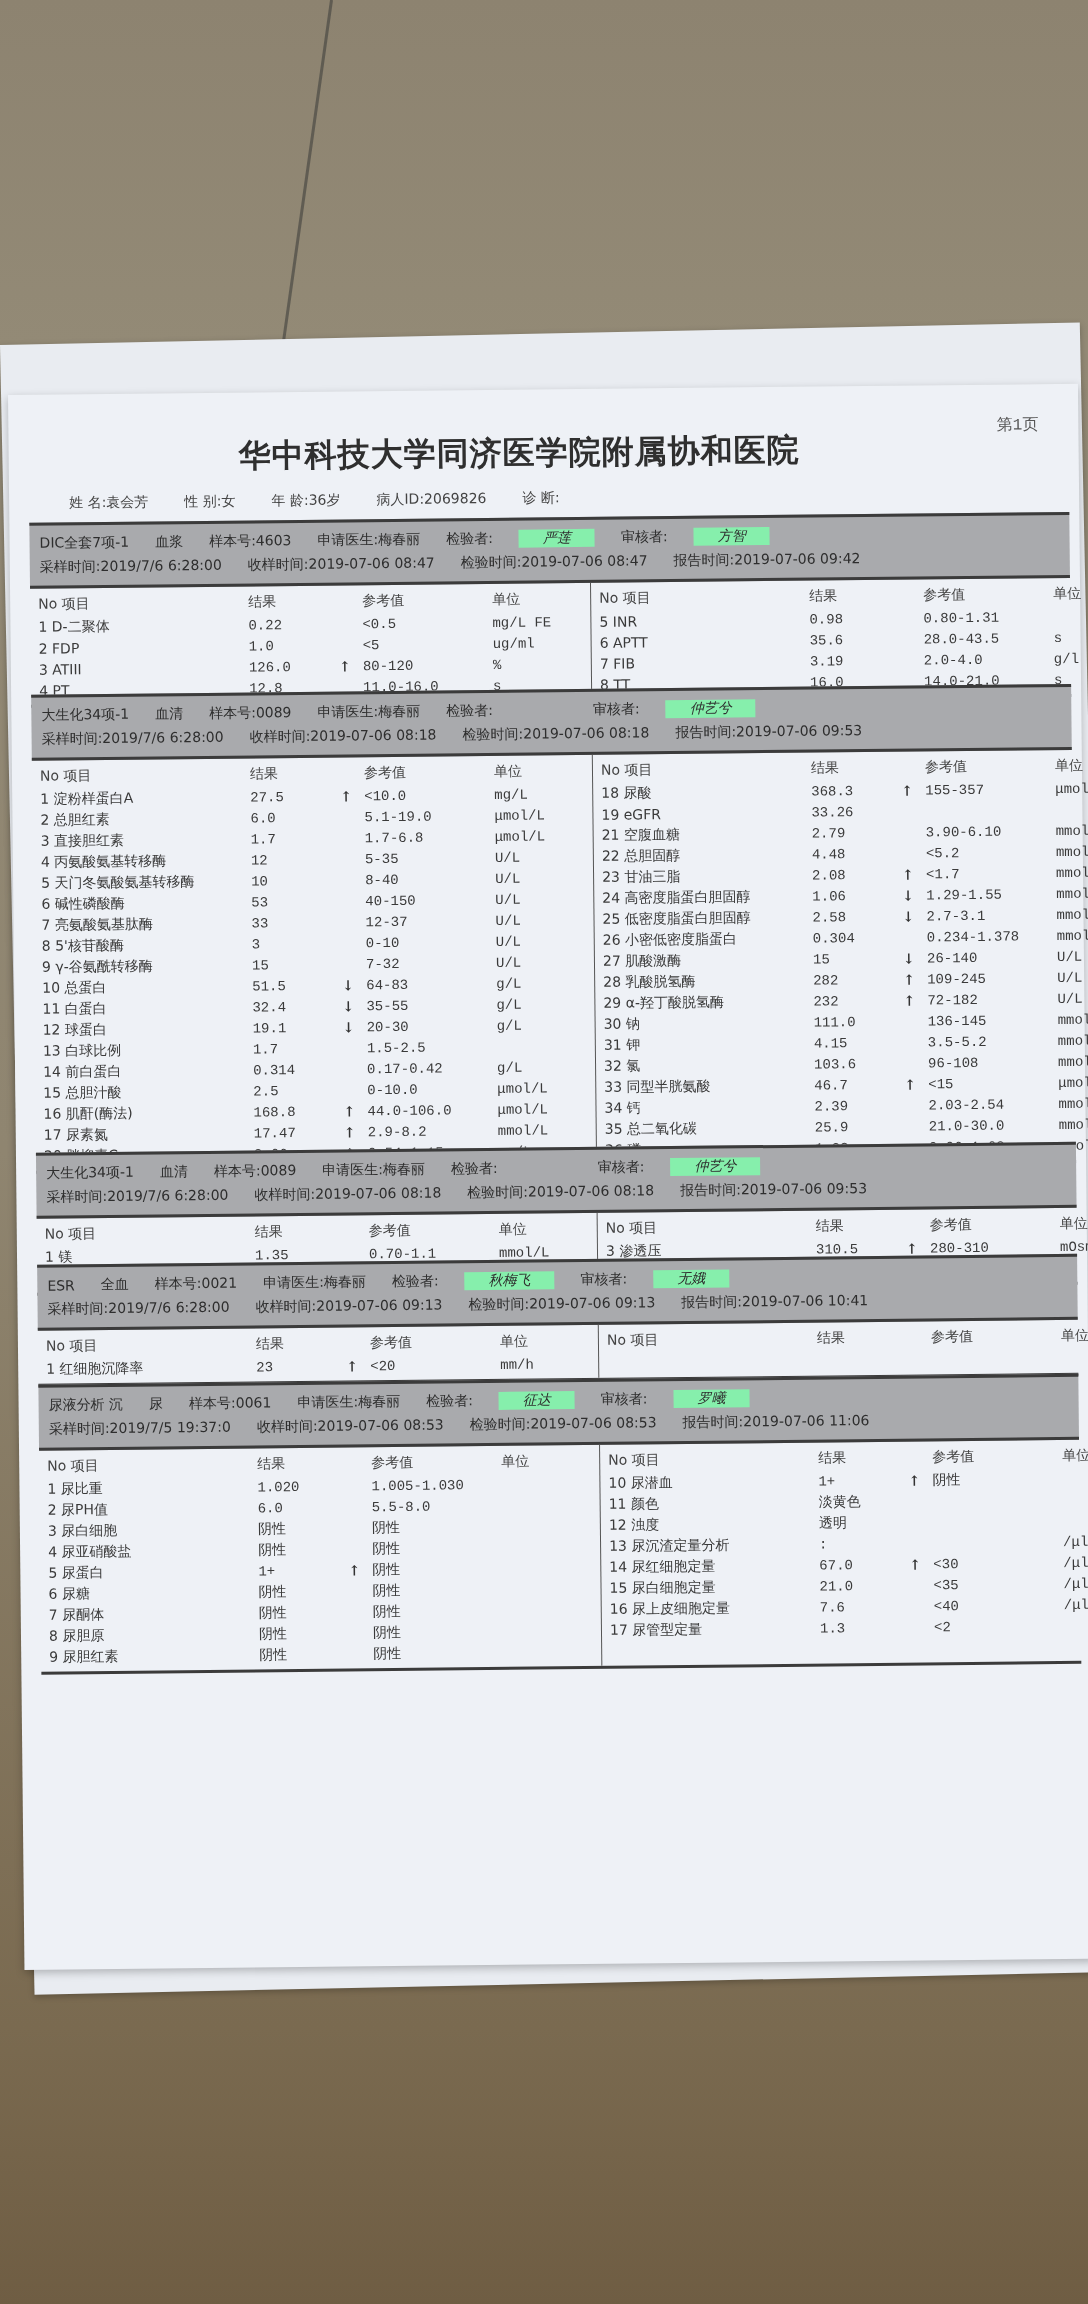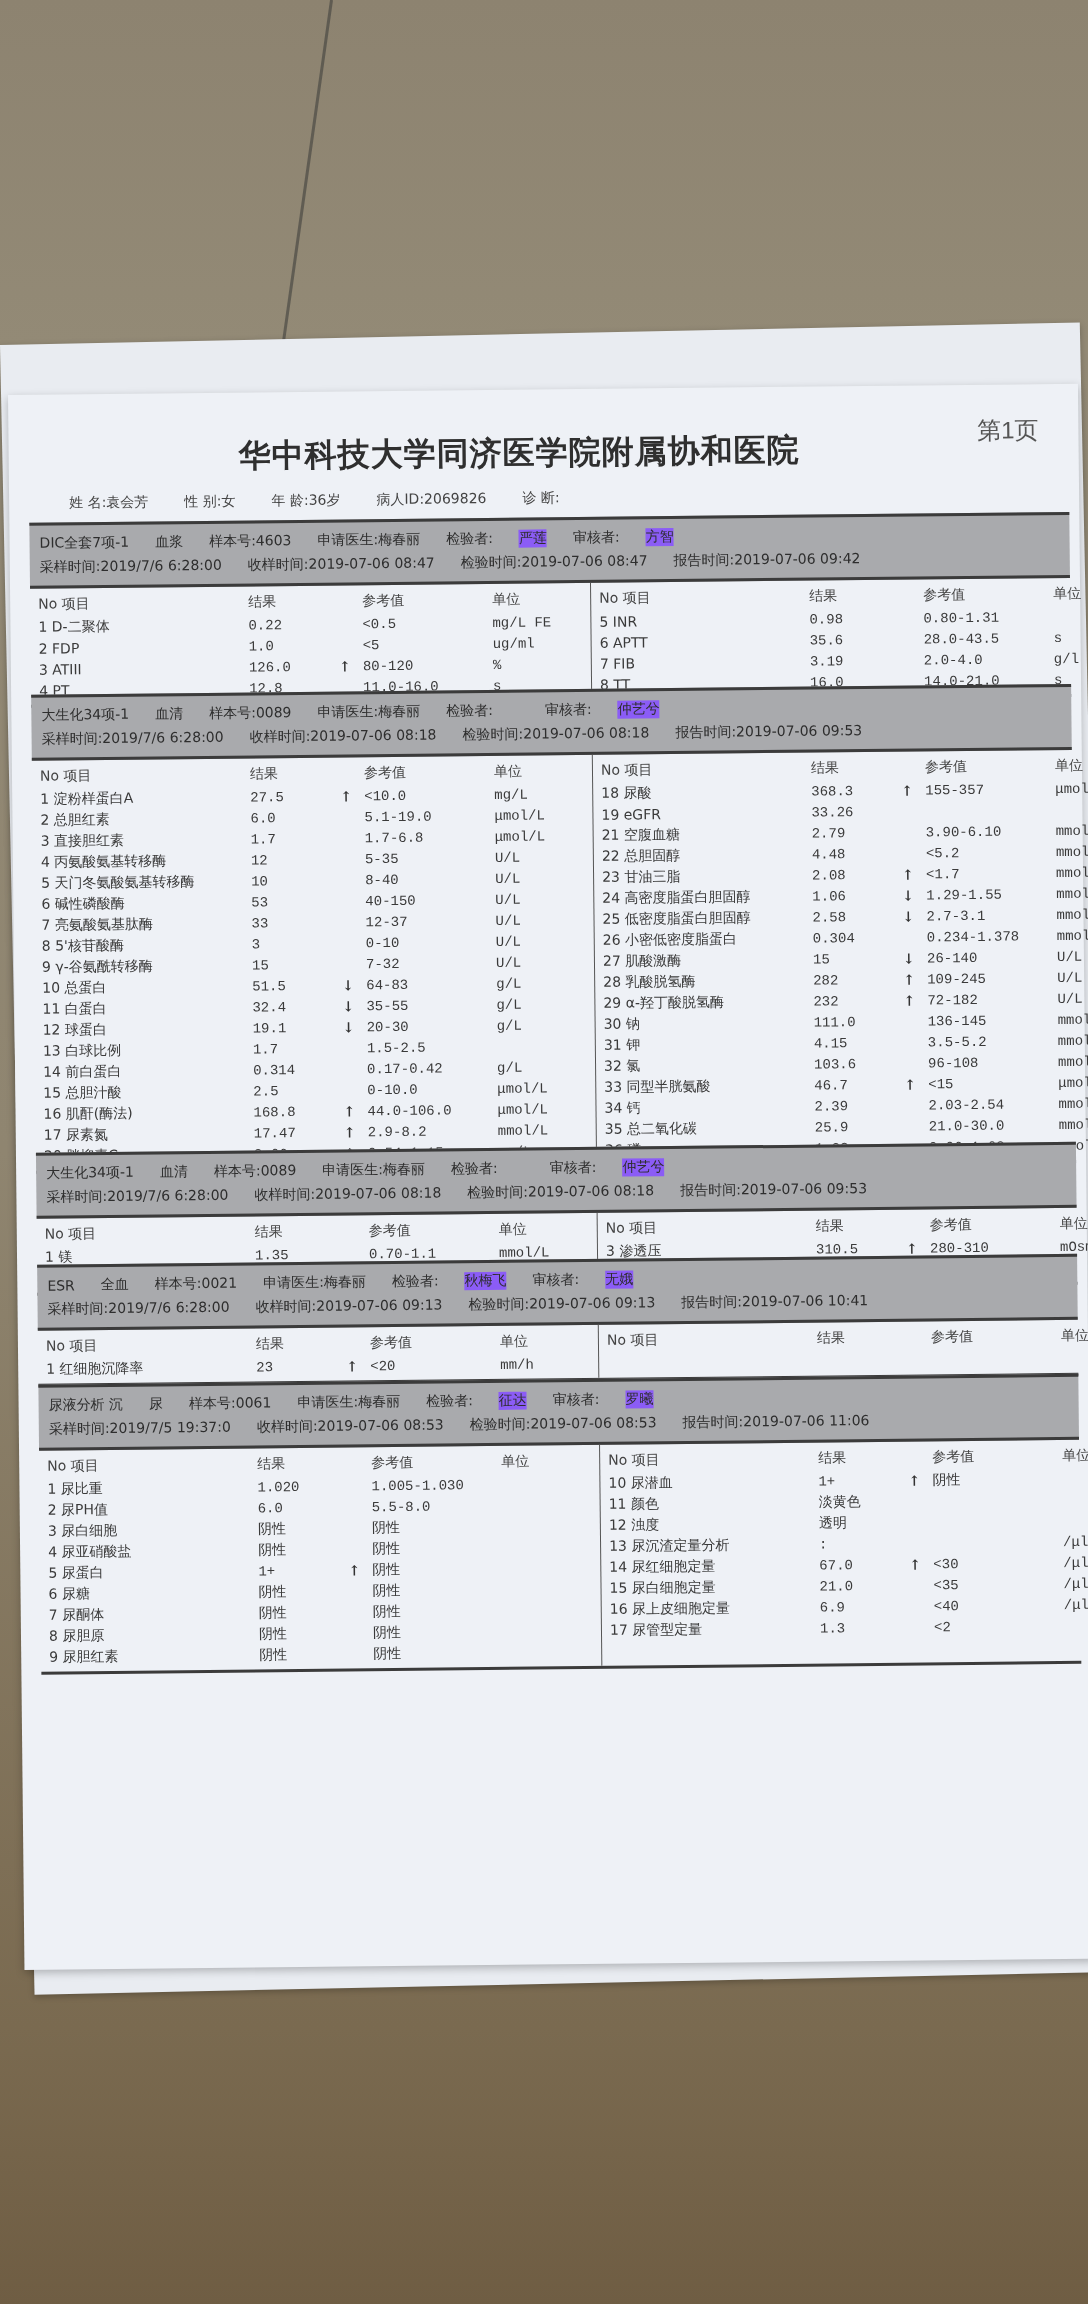--- a/index.html
+++ b/index.html
@@ -18,32 +18,32 @@
   .paper {
     position:absolute; left:8px; top:395px; width:1070px; height:1575px;
     background:#eef1f6;
     transform:rotate(-0.6deg); transform-origin:top left;
     box-shadow: 0 3px 8px rgba(0,0,0,.25);
   }
   .hospital-title {
     position:absolute; left:230px; top:42px; font-size:32px; font-weight:bold; color:#2f2f2f; letter-spacing:1px;
     font-family: "DejaVu Sans", "Liberation Sans", sans-serif;
   }
-  .page-label { position:absolute; right:40px; top:30px; font-size:24px; color:#555; font-family:Liberation Sans, sans-serif; }
+  .page-label { position:absolute; right:40px; top:30px; font-size:16px; color:#555; font-family:Liberation Mono, monospace; }
   .patient-line {
     position:absolute; left:60px; top:100px; font-size:14px; color:#444; display:flex; gap:36px;
     font-family: "DejaVu Sans", sans-serif;
   }
   .section { position:absolute; left:20px; width:1040px; }
   .sec-head {
     background:#a9aaad; border-top:3px solid #3b3b3b; border-bottom:3px solid #3b3b3b;
     padding:6px 10px; font-size:14px; color:#2e2e2e; font-family:"DejaVu Sans",sans-serif;
   }
   .sec-head .row { display:flex; gap:26px; align-items:center; height:24px; white-space:nowrap; }
-  .sig { background:#8b5cf6; padding:0 0; font-family:"DejaVu Serif",serif; }
+  .sig { background:#86efac; padding:0 24px; font-style:italic; font-family:"DejaVu Serif",serif; }
   .tables { display:flex; border-bottom:3px solid #3b3b3b; }
   .tcol { flex:1; padding:4px 8px; font-size:14px; }
   .tcol + .tcol { border-left:1.5px solid #555; }
   .trow { display:grid; grid-template-columns: 210px 90px 24px 130px 90px; height:21px; align-items:center; white-space:nowrap; }
   .trow.hdr { height:24px; color:#444; font-family:"DejaVu Sans",sans-serif; }
   .item { font-family:"DejaVu Sans",sans-serif; }
   .flag { color:#333; font-weight:bold; }
   .num { font-family:"Liberation Mono","DejaVu Sans Mono",monospace; }
 </style>
 </head>
@@ -697,21 +697,21 @@
             </div>
             <div class="trow">
               <span class="item">15 尿白细胞定量</span>
               <span class="num">21.0</span>
               <span class="flag"></span>
               <span class="num">&lt;35</span>
               <span class="num">/μl</span>
             </div>
             <div class="trow">
               <span class="item">16 尿上皮细胞定量</span>
-              <span class="num">6.9</span>
+              <span class="num">7.6</span>
               <span class="flag"></span>
               <span class="num">&lt;40</span>
               <span class="num">/μl</span>
             </div>
             <div class="trow">
               <span class="item">17 尿管型定量</span>
               <span class="num">1.3</span>
               <span class="flag"></span>
               <span class="num">&lt;2</span>
               <span class="num"></span>

